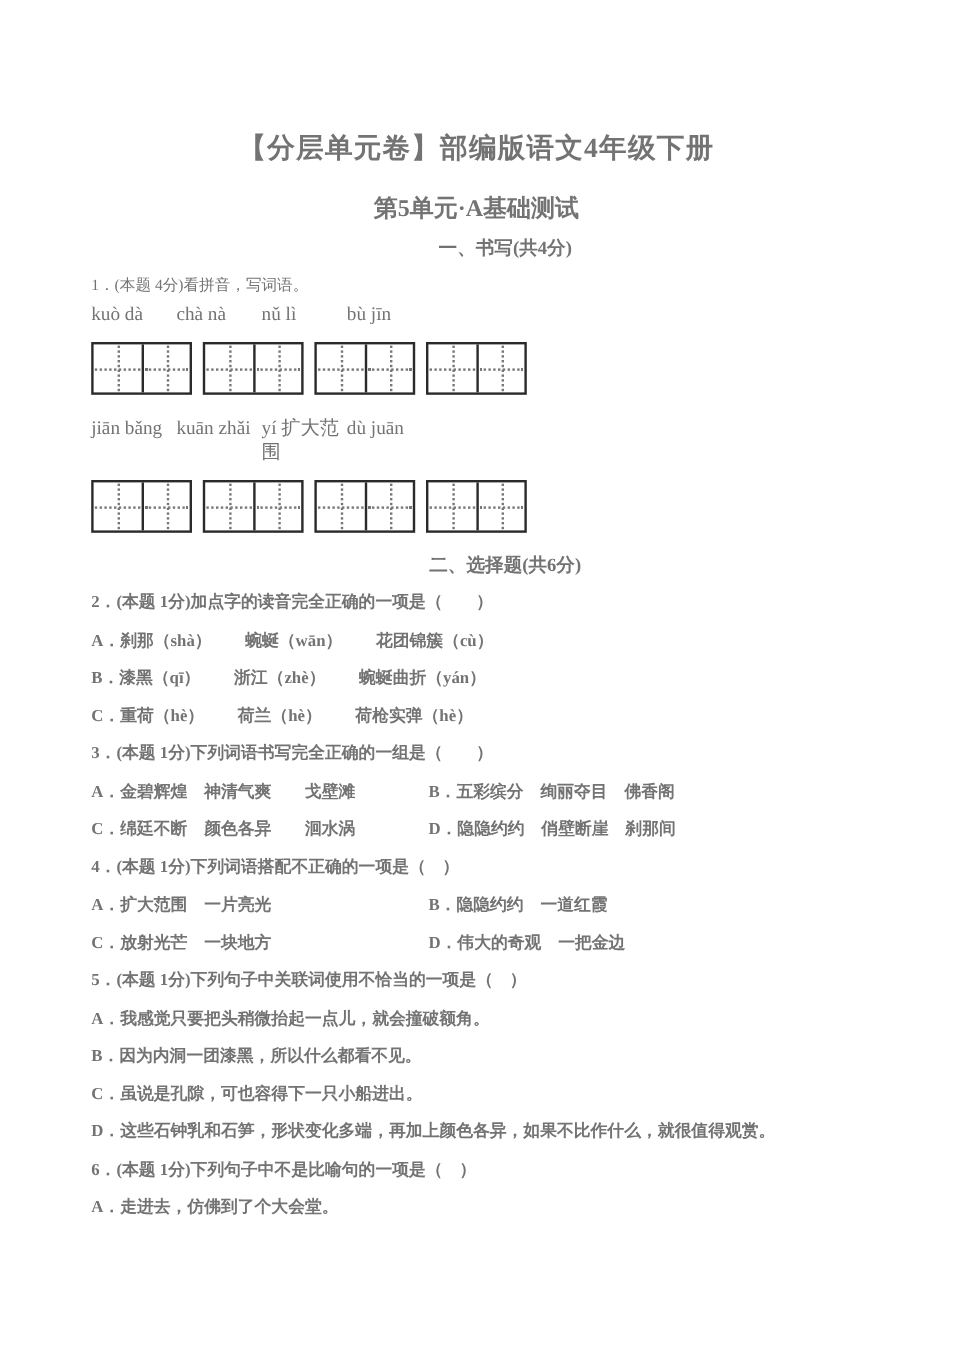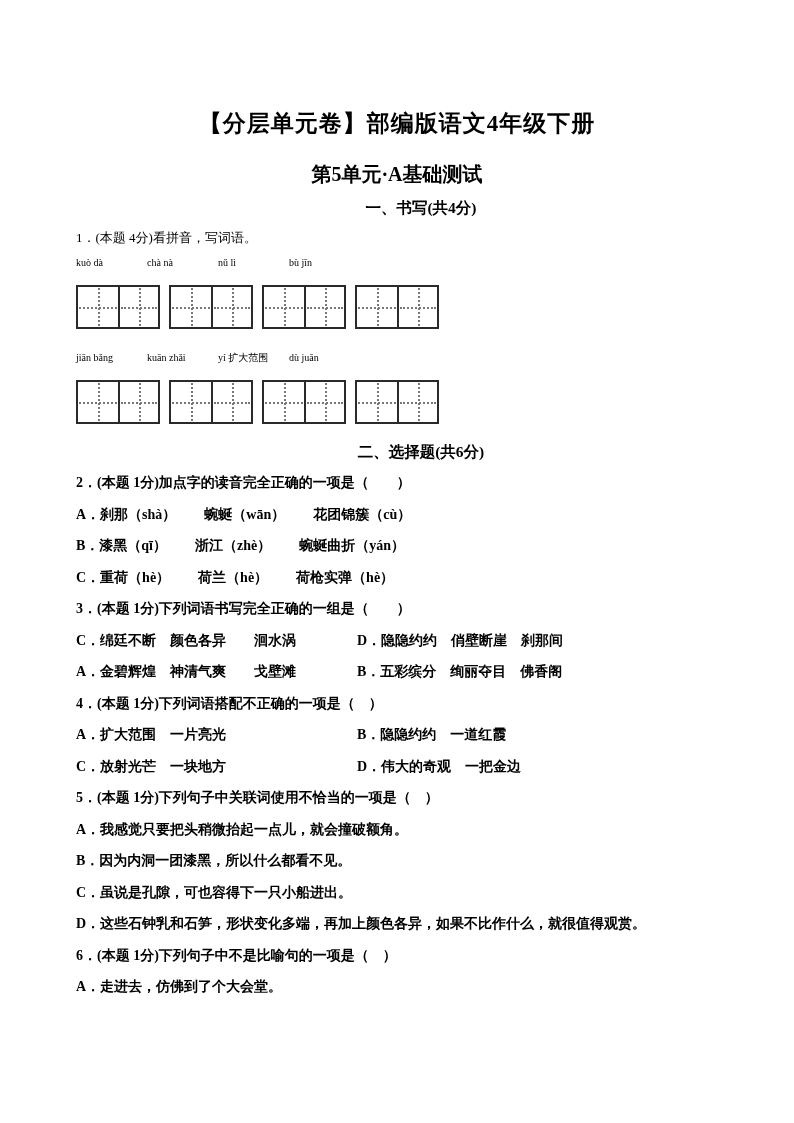--- a/index.html
+++ b/index.html
@@ -2,21 +2,21 @@
 <html><head>
 <meta charset="utf-8">
 <style>
   * { box-sizing: border-box; }
   html, body { margin: 0; padding: 0; background: #ffffff; }
   .page {
     width: 794px;
     height: 1123px;
     margin: 0 auto;
     background: #ffffff;
-    color: #000000;
+    color: #737373;
     font-family: "Liberation Serif", "DejaVu Serif", serif;
     padding-top: 110px;
     overflow: hidden;
   }
   .title {
     text-align: center;
     font-size: 23px;
     font-weight: bold;
     line-height: 28px;
     margin: 0 40px;
@@ -32,21 +32,21 @@
   .content { margin-left: 76px; margin-right: 28px; }
   .section-heading {
     font-size: 15.5px;
     font-weight: bold;
     line-height: 20px;
     text-align: center;
   }
   .section-heading.first { margin-top: 14px; }
   .section-heading.second { margin-top: 18px; }
   .q1-stem { font-size: 13px; line-height: 22px; margin-top: 9px; }
-  .pinyin-row { display: flex; font-size: 10px; line-height: 20px; }
+  .pinyin-row { display: flex; font-size: 16px; line-height: 20px; }
   .pinyin-row.row1 { margin-top: 4px; }
   .pinyin-row.row2 { margin-top: 19px; }
   .pinyin-row span { display: inline-block; width: 71px; }
   .grid-row { display: flex; margin-top: 12px; }
   .tzg-group {
     display: inline-flex;
     border: 2px solid #2a2a2a;
     margin-right: 9px;
     background: #fff;
   }
@@ -140,26 +140,26 @@
 
     <div class="questions">
 
       <div class="q-line">2．(本题 1分)加点字的读音完全正确的一项是（　　）</div>
       <div class="q-line">A．刹那（shà）　　蜿蜒（wān）　　花团锦簇（cù）</div>
       <div class="q-line">B．漆黑（qī）　　浙江（zhè）　　蜿蜒曲折（yán）</div>
       <div class="q-line">C．重荷（hè）　　荷兰（hè）　　荷枪实弹（hè）</div>
 
       <div class="q-line">3．(本题 1分)下列词语书写完全正确的一组是（　　）</div>
       <div class="q-line opt-row">
+        <span class="left">A．金碧辉煌　神清气爽　　戈壁滩</span>
+        <span>B．五彩缤分　绚丽夺目　佛香阁</span>
+      </div>
+      <div class="q-line opt-row">
         <span class="left">C．绵廷不断　颜色各异　　洄水涡</span>
         <span>D．隐隐约约　俏壁断崖　刹那间</span>
-      </div>
-      <div class="q-line opt-row">
-        <span class="left">A．金碧辉煌　神清气爽　　戈壁滩</span>
-        <span>B．五彩缤分　绚丽夺目　佛香阁</span>
       </div>
 
       <div class="q-line">4．(本题 1分)下列词语搭配不正确的一项是（　）</div>
       <div class="q-line opt-row">
         <span class="left">A．扩大范围　一片亮光</span>
         <span>B．隐隐约约　一道红霞</span>
       </div>
       <div class="q-line opt-row">
         <span class="left">C．放射光芒　一块地方</span>
         <span>D．伟大的奇观　一把金边</span>

